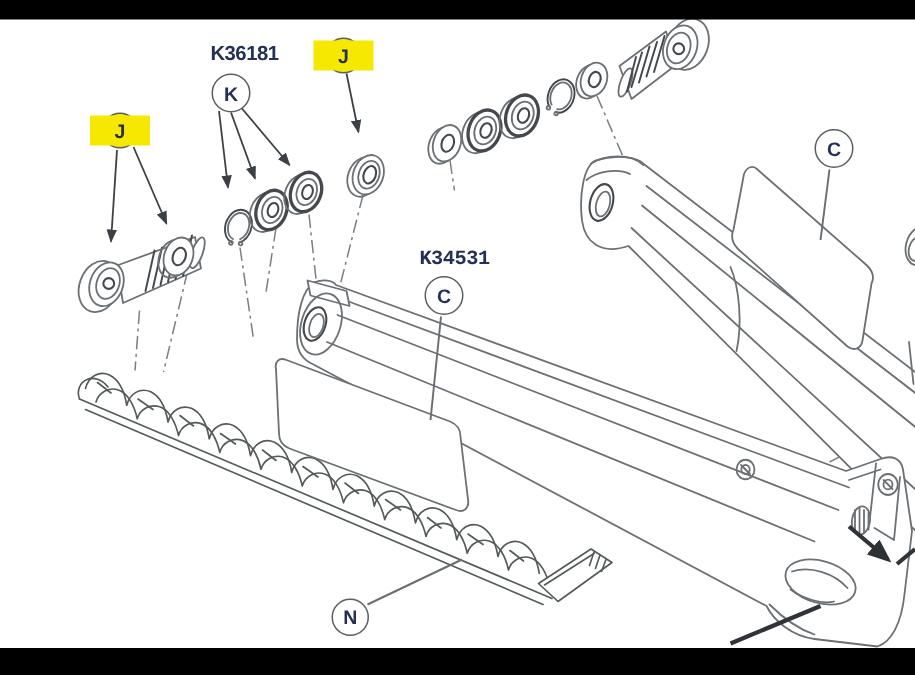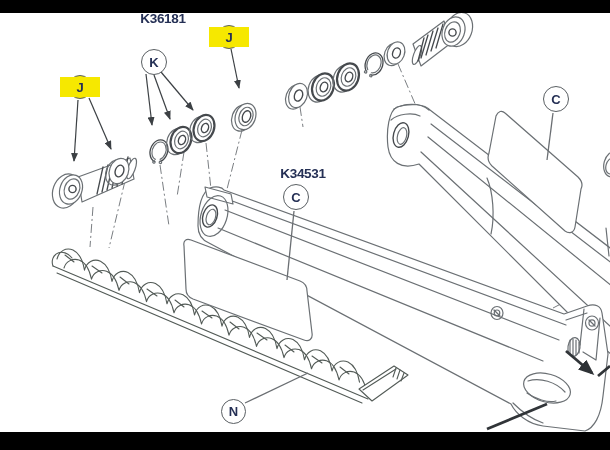--- a/index.html
+++ b/index.html
@@ -311,18 +311,18 @@
   </div>
 
   <div class="callout" style="left:543px;top:86px;width:26px;height:26px;">
     <span>C</span>
   </div>
 
   <div class="callout" style="left:221px;top:399px;width:25px;height:25px;">
     <span>N</span>
   </div>
 
-  <div class="pn" style="left:163px;top:11px;">K36181</div>
-  <div class="pn" style="left:303px;top:166px;">K34531</div>
+  <div class="pn" style="left:163px;top:28px;">K36181</div>
+  <div class="pn" style="left:303px;top:166px;font-family:Liberation Mono, monospace;">K34531</div>
 
   <div class="bar" id="bar-top"></div>
   <div class="bar" id="bar-bottom"></div>
 </div>
 
 </body></html>

